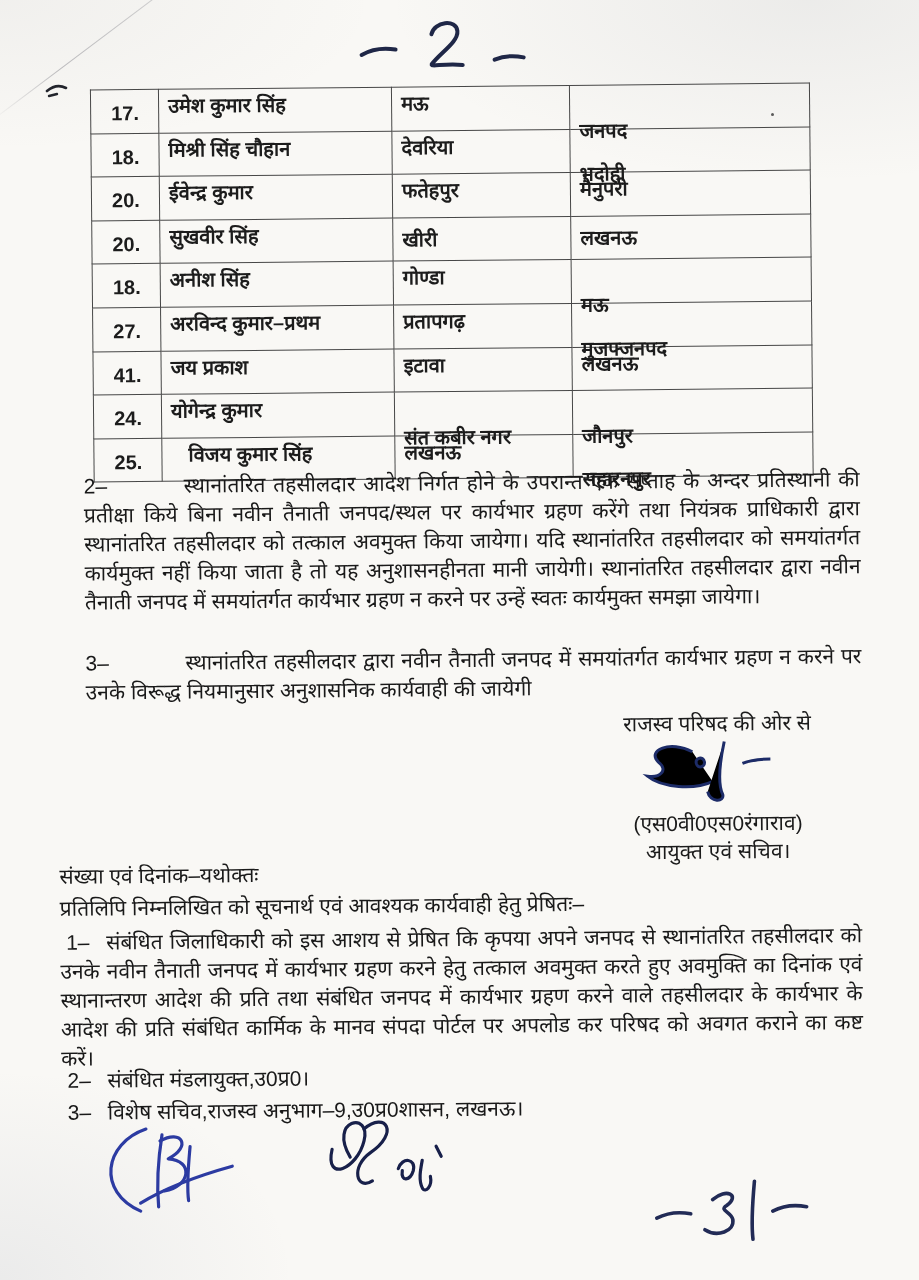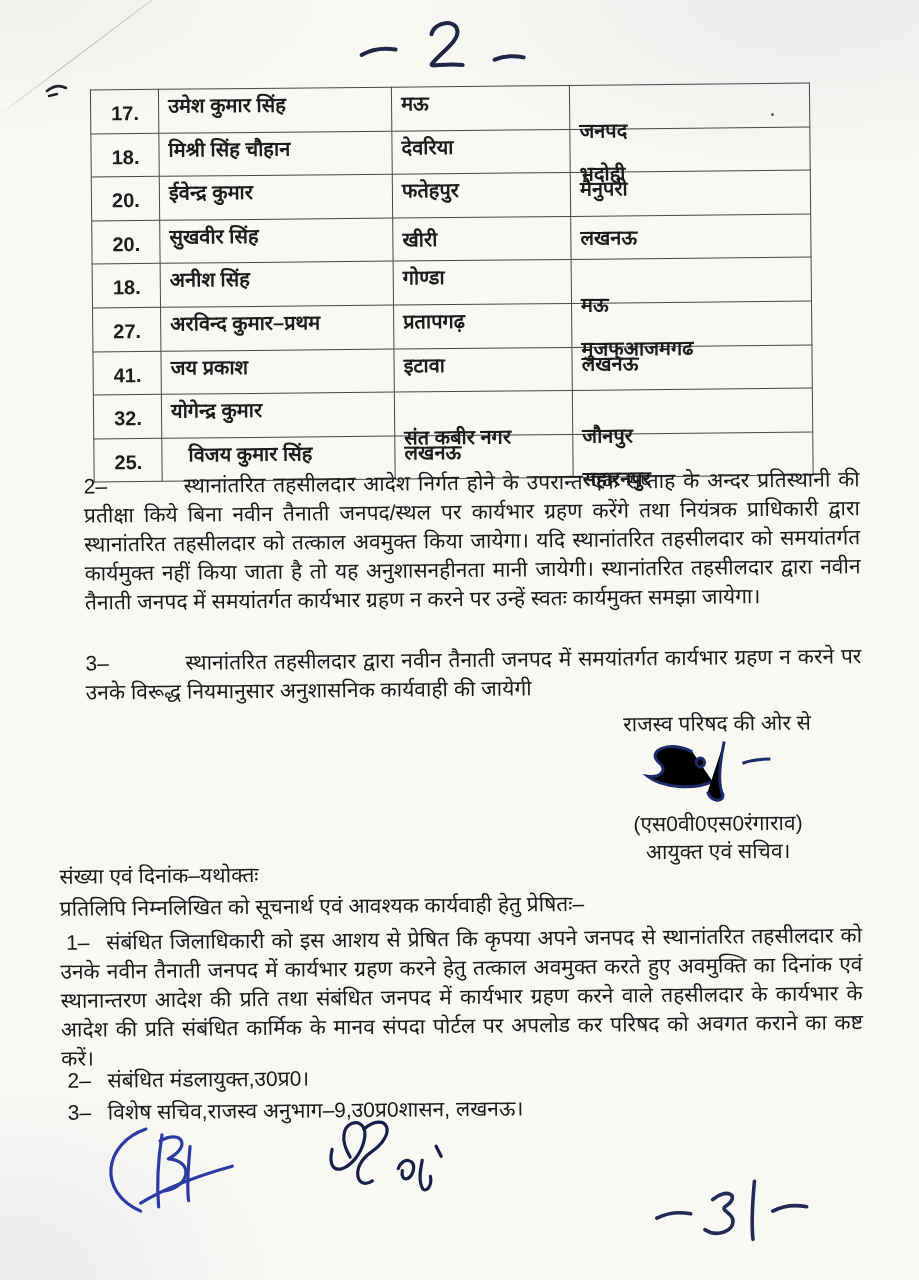--- a/index.html
+++ b/index.html
@@ -158,40 +158,40 @@
             <td class="c-sn">
               <span>27.</span>
             </td>
             <td class="c-name al-top">
               <span>अरविन्द कुमार–प्रथम</span>
             </td>
             <td class="c-from al-top">
               <span>प्रतापगढ़</span>
             </td>
             <td class="c-to al-low">
-              <span>मुजफ्आजमगढ</span>
+              <span>मुजफ्जनपद</span>
             </td>
           </tr>
           <tr>
             <td class="c-sn">
               <span>41.</span>
             </td>
             <td class="c-name al-top">
               <span>जय प्रकाश</span>
             </td>
             <td class="c-from al-top">
               <span>इटावा</span>
             </td>
             <td class="c-to al-top">
               <span>लखनऊ</span>
             </td>
           </tr>
           <tr>
             <td class="c-sn">
-              <span>32.</span>
+              <span>24.</span>
             </td>
             <td class="c-name al-top">
               <span>योगेन्द्र कुमार</span>
             </td>
             <td class="c-from al-low">
               <span>संत कबीर नगर</span>
             </td>
             <td class="c-to al-low">
               <span>जौनपुर</span>
             </td>

